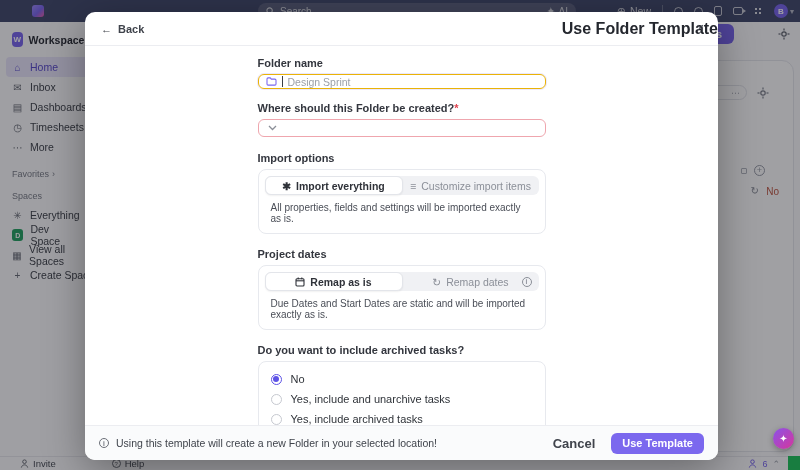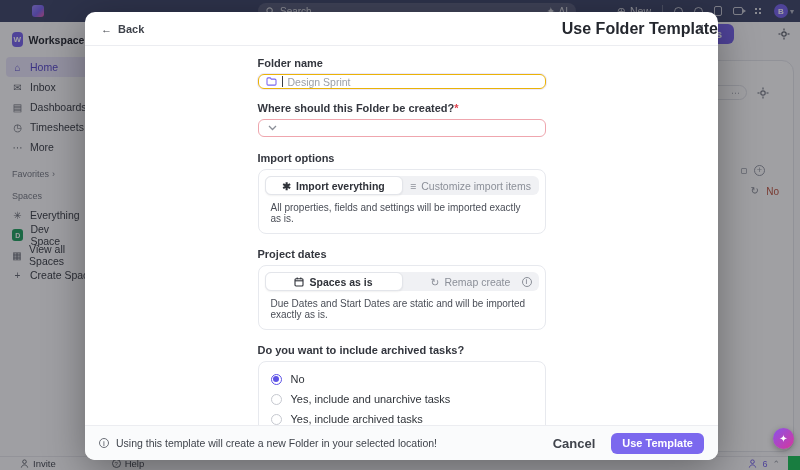--- a/index.html
+++ b/index.html
@@ -335,25 +335,25 @@
         <div class="f-label">Project dates</div>
         <div class="card">
           <div class="seg">
             <div class="seg-opt sel">
               <svg width="10" height="10" viewBox="0 0 10 10">
                   <rect x="1" y="1.8" width="8" height="7.2" rx="1" fill="none" stroke="#2f3239" stroke-width="1.1"></rect>
                   <line x1="1" y1="3.8" x2="9" y2="3.8" stroke="#2f3239" stroke-width="1.1"></line>
                   <line x1="3.2" y1="0.6" x2="3.2" y2="2.2" stroke="#2f3239" stroke-width="1.1"></line>
                   <line x1="6.8" y1="0.6" x2="6.8" y2="2.2" stroke="#2f3239" stroke-width="1.1"></line>
                 </svg>
-              <span>Spaces as is</span>
+              <span>Remap as is</span>
             </div>
             <div class="seg-opt">
               <span>↻</span>
-              <span>Remap create</span>
+              <span>Remap dates</span>
             </div>
             <div class="seg-info">
                 <span class="i-circle">i</span>
               </div>
           </div>
           <div class="caption">Due Dates and Start Dates are static and will be imported exactly as is.</div>
         </div>
 
         <div class="f-label">Do you want to include archived tasks?</div>
         <div class="radio-card">

